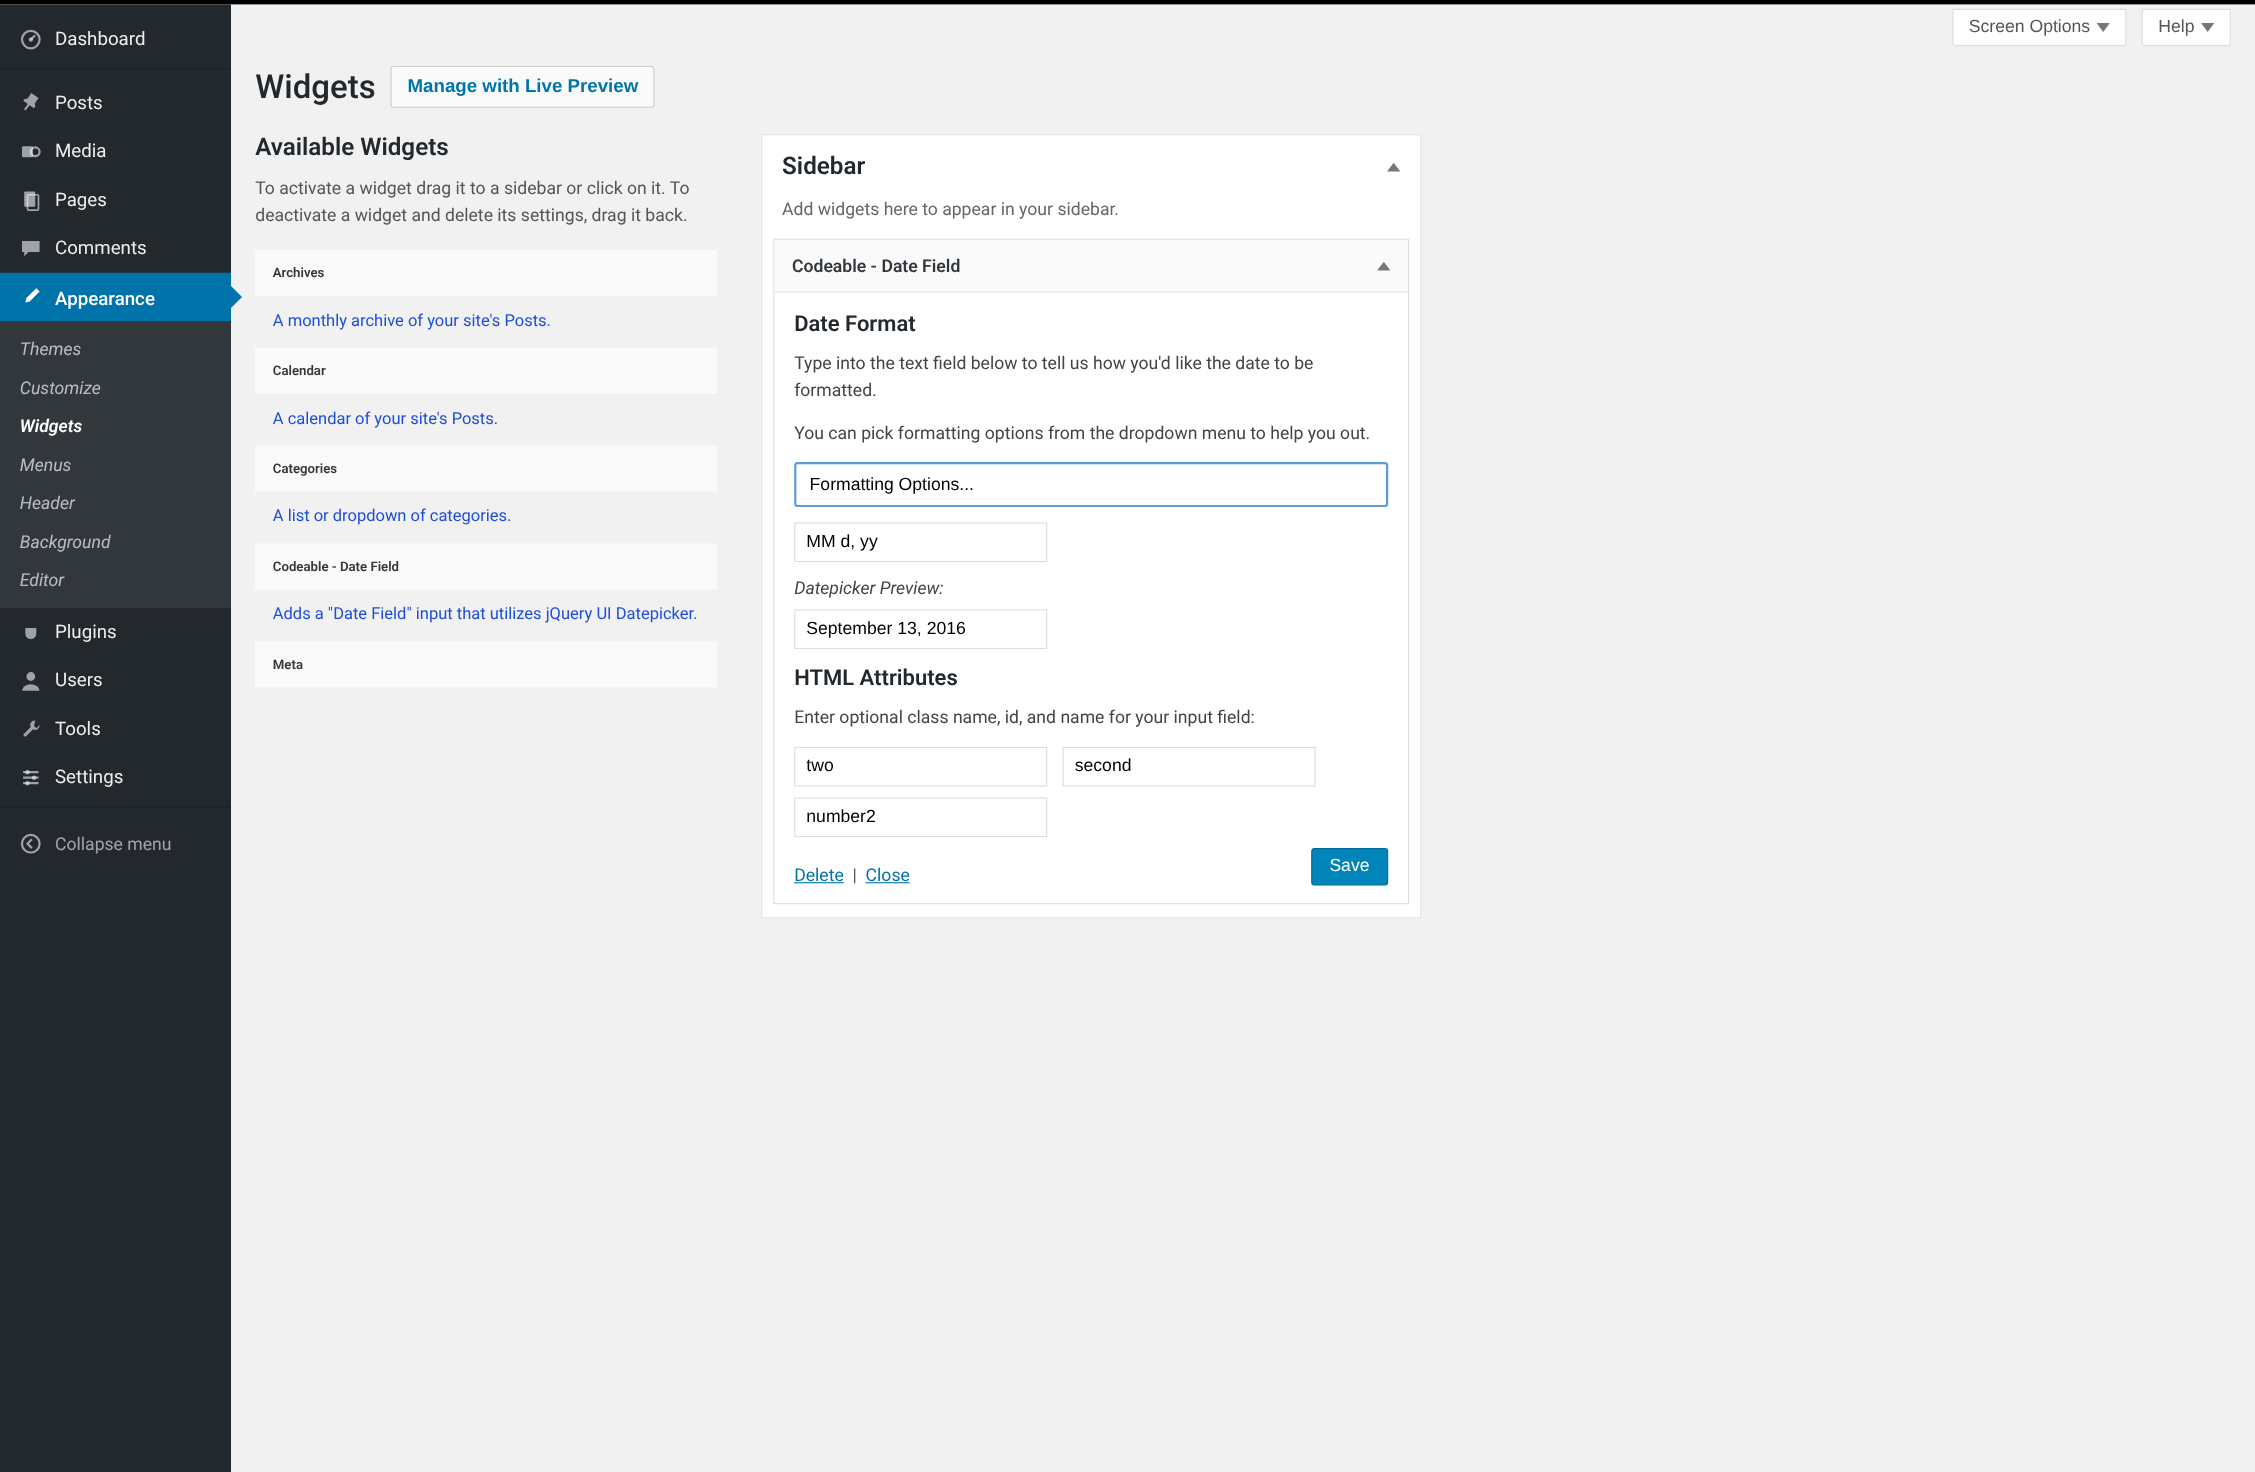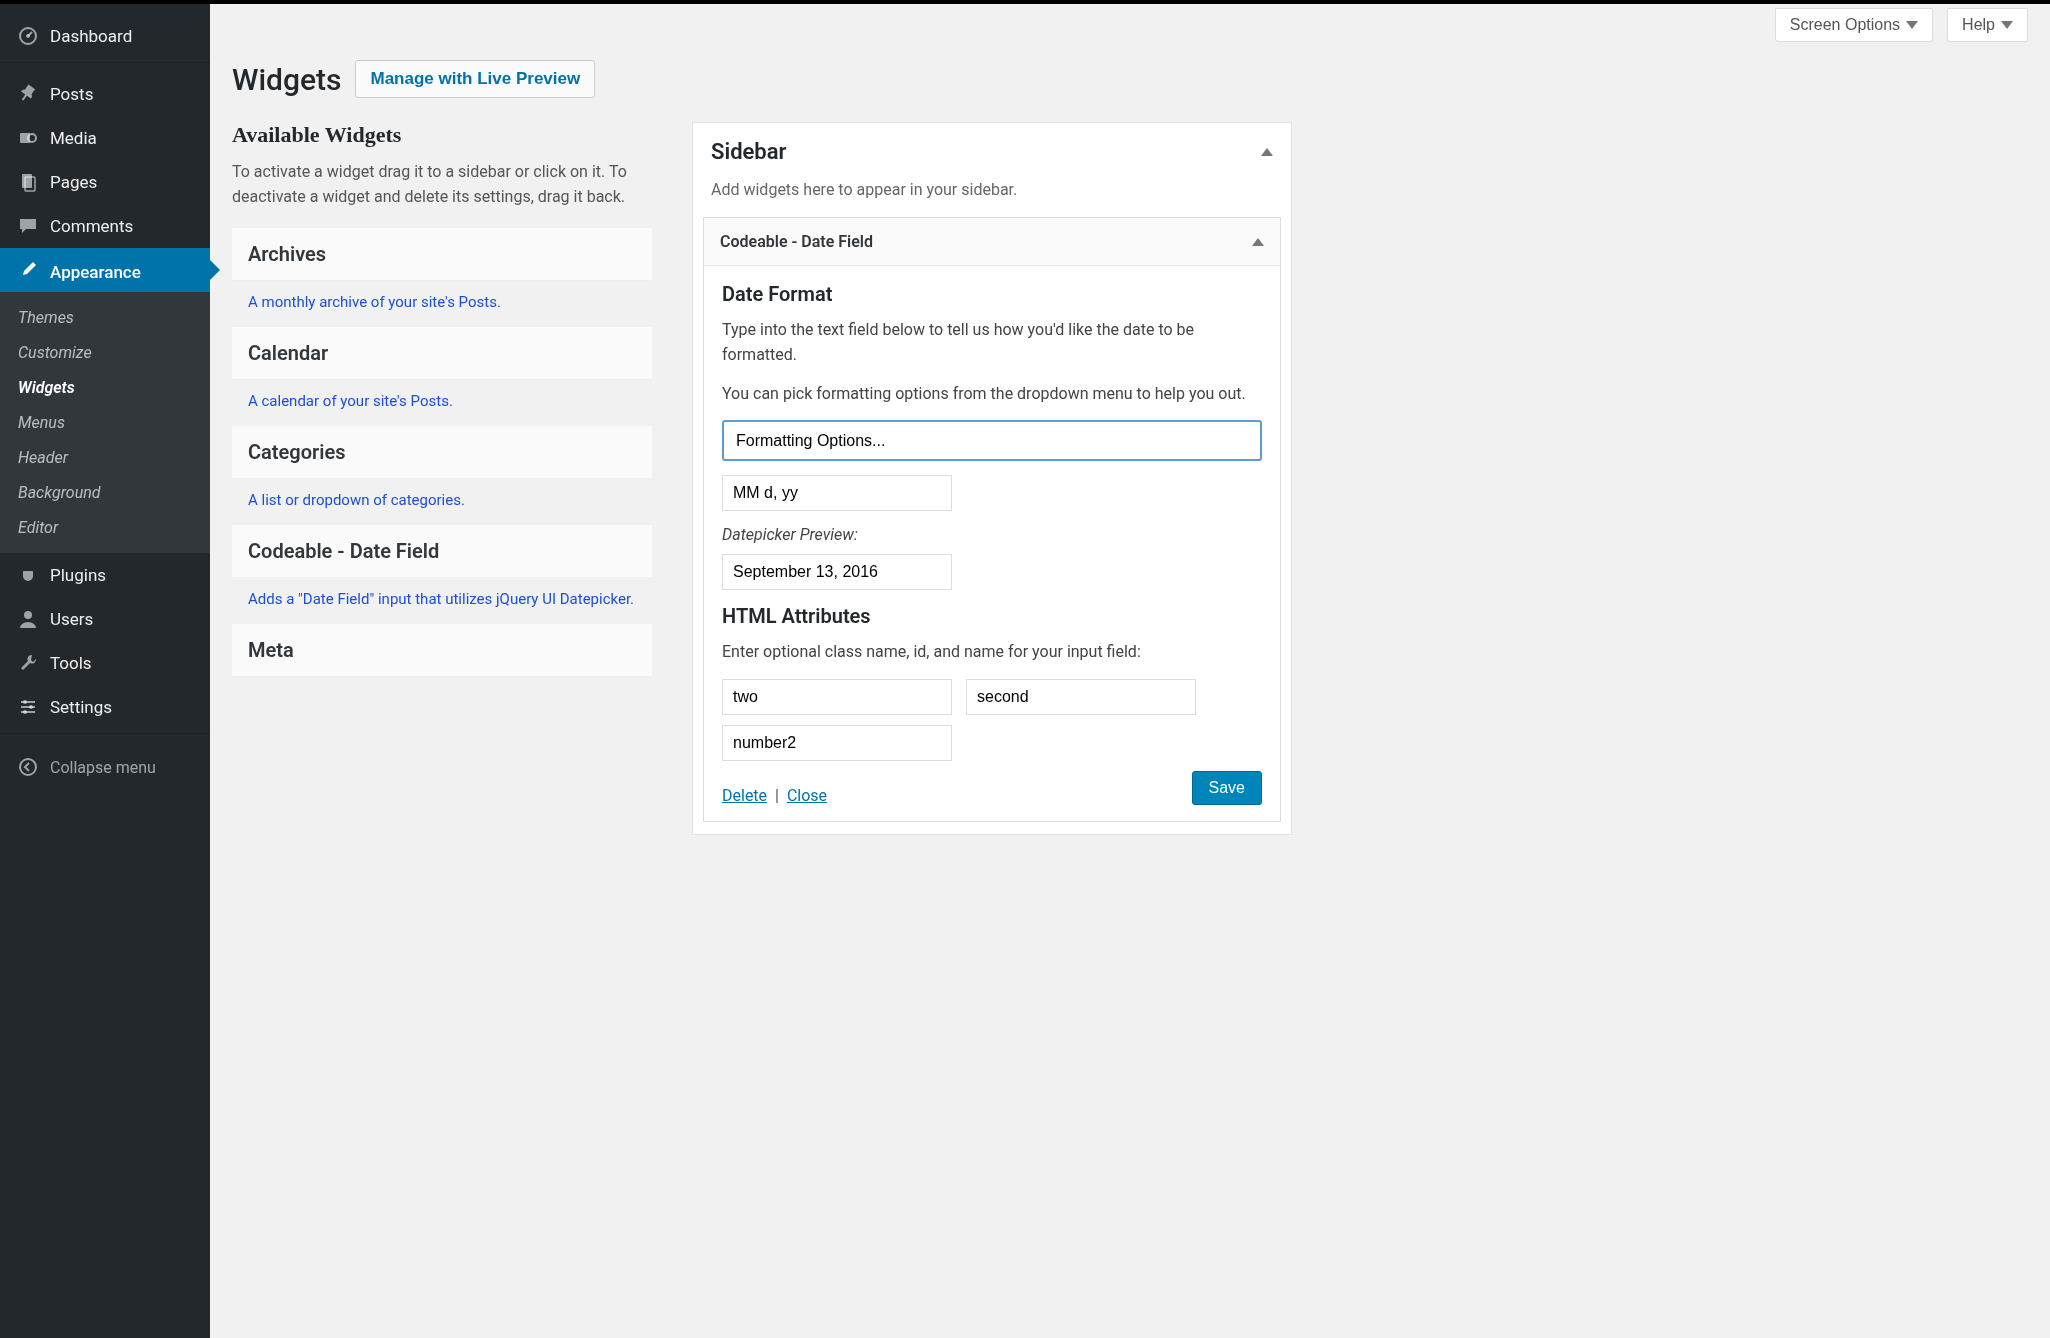--- a/index.html
+++ b/index.html
@@ -142,33 +142,32 @@
     gap: 40px;
   }
   .col-left { width: 420px; flex-shrink: 0; }
   .col-right { flex: 1; max-width: 600px; }
 
   h2.section-title {
     font-size: 22px;
     font-weight: 600;
     margin-bottom: 12px;
     color: #23282d;
-    font-family: Liberation Serif, serif;
   }
   .section-desc {
     font-size: 16px;
     color: #555;
     line-height: 1.55;
     margin-bottom: 18px;
   }
   .widget-head {
     background: #fafafa;
     padding: 14px 16px;
     font-weight: 600;
-    font-size: 20px;
+    font-size: 12px;
     cursor: move;
     border-bottom: 1px solid #eee;
   }
   .widget-desc {
     padding: 12px 16px 16px 16px;
     font-size: 15px;
     color: #1d4ed8;
     background: #f1f1f1;
   }
   .widget-block { margin-bottom: 0; }

